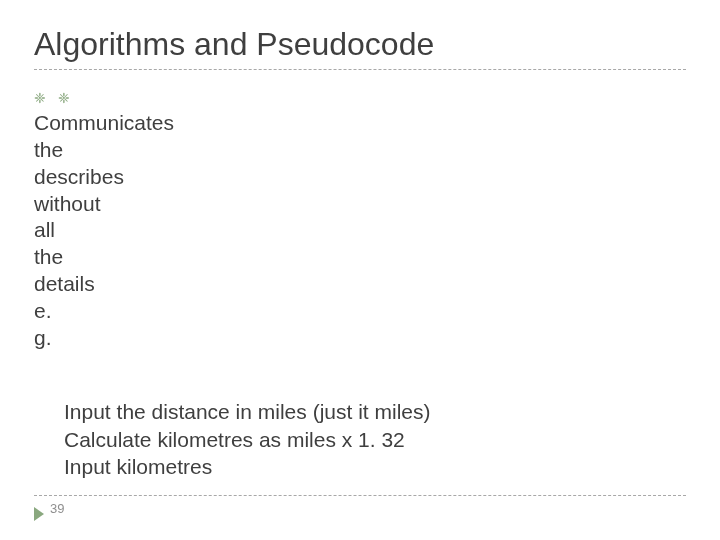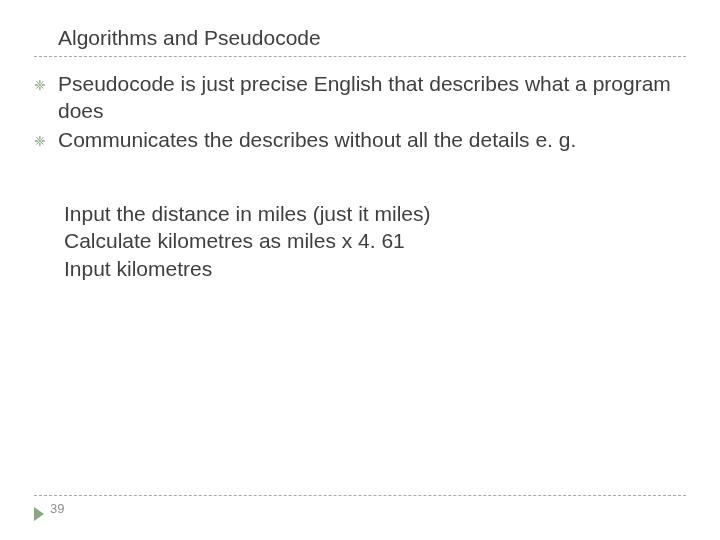--- a/index.html
+++ b/index.html
@@ -1,44 +1,43 @@
 <!DOCTYPE html>
 <html><head>
 <meta charset="utf-8">
 <style>
   * { margin: 0; padding: 0; box-sizing: border-box; }
   html, body { width: 720px; height: 540px; background: #ffffff; font-family: Arial, Helvetica, sans-serif; overflow: hidden; }
   .slide { width: 720px; height: 540px; padding: 26px 34px 20px 34px; position: relative; color: #3f3f3f; }
-  .title { font-size: 21px; font-weight: 400; margin-bottom: 6px; margin-left: 24px; }
+  .title { font-size: 32px; font-weight: 400; margin-bottom: 6px; }
   .hr { border: none; border-top: 1px dashed #a8a8a8; margin-bottom: 14px; }
   .bullets { display: grid; grid-template-columns: 24px 1fr; row-gap: 2px; font-size: 21px; line-height: 1.28; margin-bottom: 46px; }
   .bullet-icon { font-size: 14px; color: #8aa87f; padding-top: 6px; }
   .bullet-text { }
   .pseudo-block { font-size: 21px; line-height: 1.32; margin-left: 30px; margin-bottom: 42px; }
   .closing { font-size: 21px; line-height: 1.3; margin-bottom: 0; }
   .footer-hr { border: none; border-top: 1px dashed #a8a8a8; position: absolute; left: 34px; right: 34px; bottom: 44px; }
   .page-num { position: absolute; left: 50px; bottom: 24px; font-size: 13px; color: #8f8f8f; }
   .page-arrow { position: absolute; left: 34px; bottom: 19px; color: #8aa87f; }
   .page-arrow svg { display: block; }
 </style>
 </head>
 <body>
 
 <div class="slide">
   <div class="title">Algorithms and Pseudocode</div>
   <hr class="hr">
   <div class="bullets">
     <div class="bullet-icon">❈</div>
-    <div class="bullet-text">Pseudocode is just precise English that describes what a program does</div>
     <div class="bullet-icon">❈</div>
     <div class="bullet-text">Communicates the describes without all the details e. g.</div>
   </div>
   <div class="pseudo-block">
     <div>Input the distance in miles (just it miles)</div>
-    <div>Calculate kilometres as miles x 4. 61</div>
+    <div>Calculate kilometres as miles x 1. 32</div>
     <div>Input kilometres</div>
   </div>
   <hr class="footer-hr">
   <span class="page-arrow">
     <svg width="10" height="14" viewBox="0 0 10 14">
         <polygon points="0,0 10,7 0,14" fill="#8aa87f"></polygon>
       </svg>
   </span>
   <span class="page-num">39</span>
 </div>

